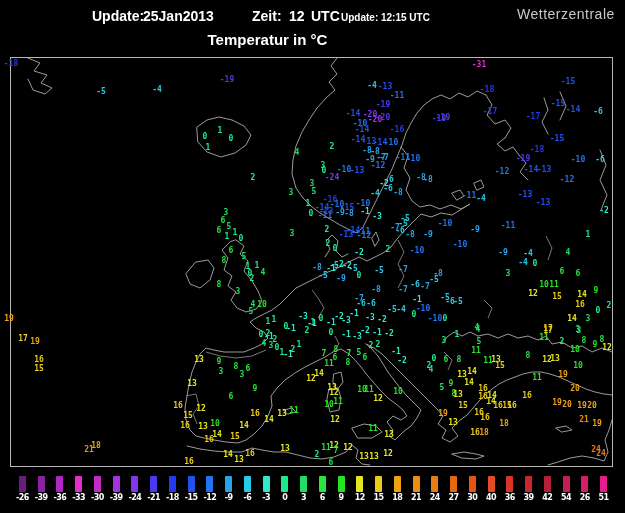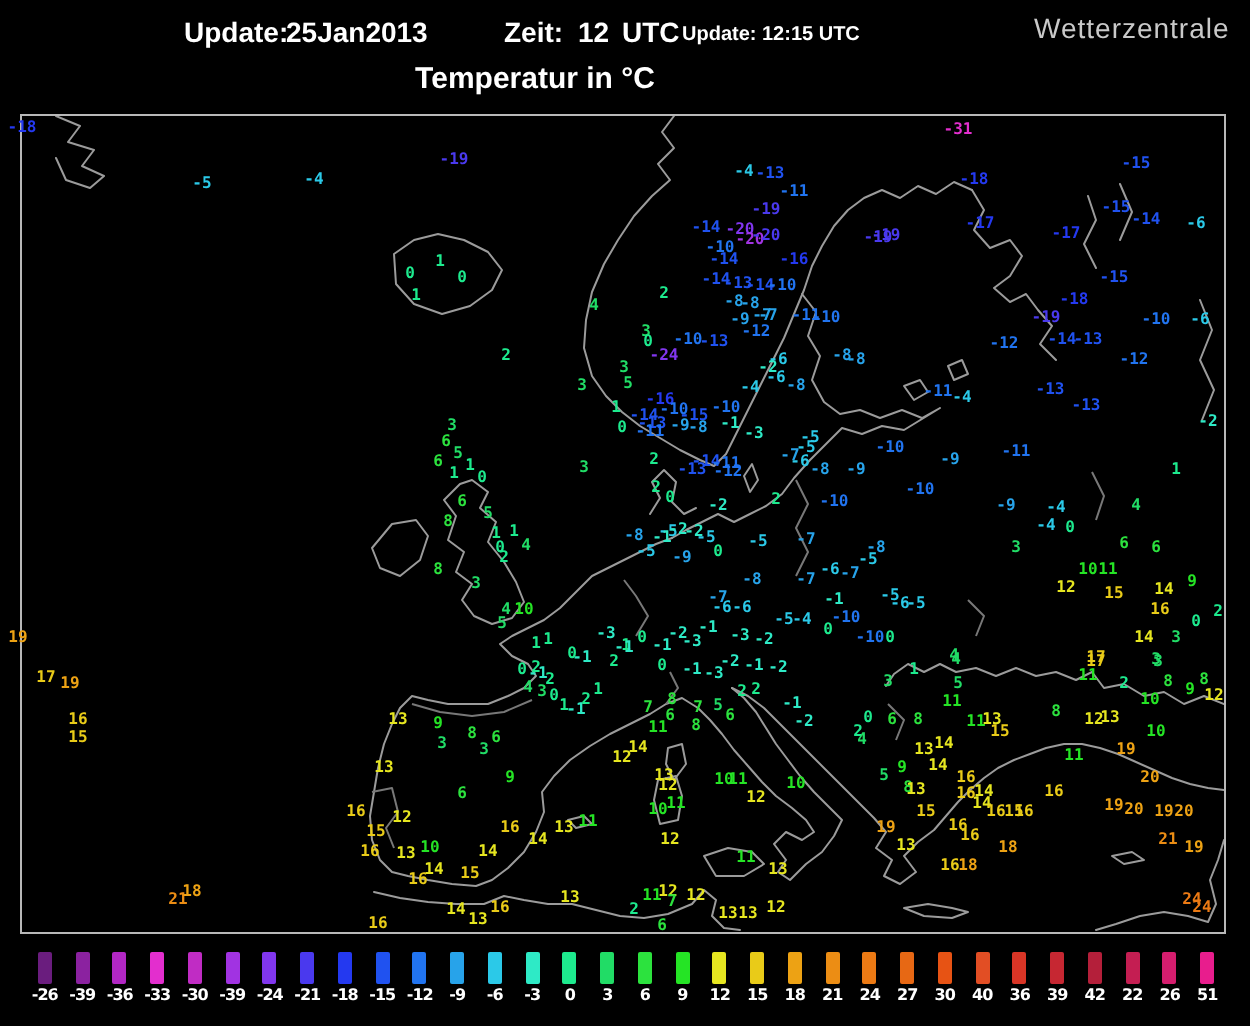--- a/index.html
+++ b/index.html
@@ -529,21 +529,21 @@
       <div class="lg-slot">
         <div class="lg-bar" style="background: rgb(198, 39, 50);"></div>
         <div class="lg-label">39</div>
       </div>
       <div class="lg-slot">
         <div class="lg-bar" style="background: rgb(180, 31, 58);"></div>
         <div class="lg-label">42</div>
       </div>
       <div class="lg-slot">
         <div class="lg-bar" style="background: rgb(196, 30, 82);"></div>
-        <div class="lg-label">22</div>
+        <div class="lg-label">54</div>
       </div>
       <div class="lg-slot">
         <div class="lg-bar" style="background: rgb(213, 29, 110);"></div>
         <div class="lg-label">26</div>
       </div>
       <div class="lg-slot">
         <div class="lg-bar" style="background: rgb(232, 29, 141);"></div>
         <div class="lg-label">51</div>
       </div>
     </div>

